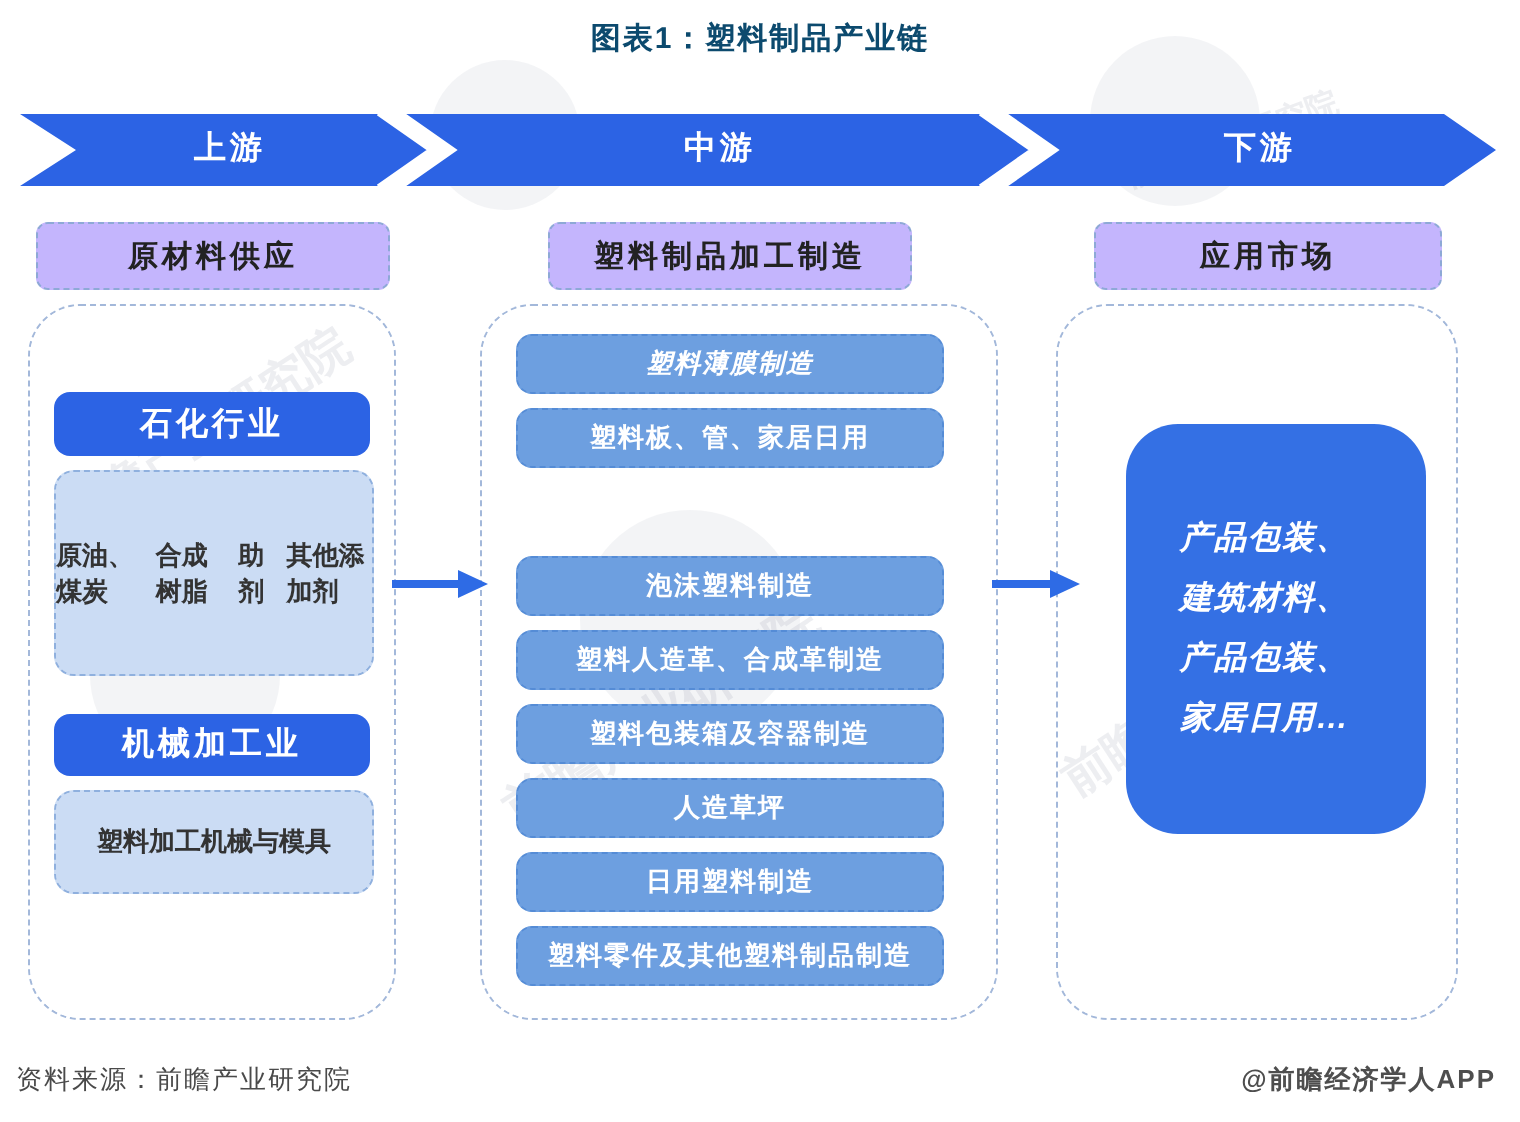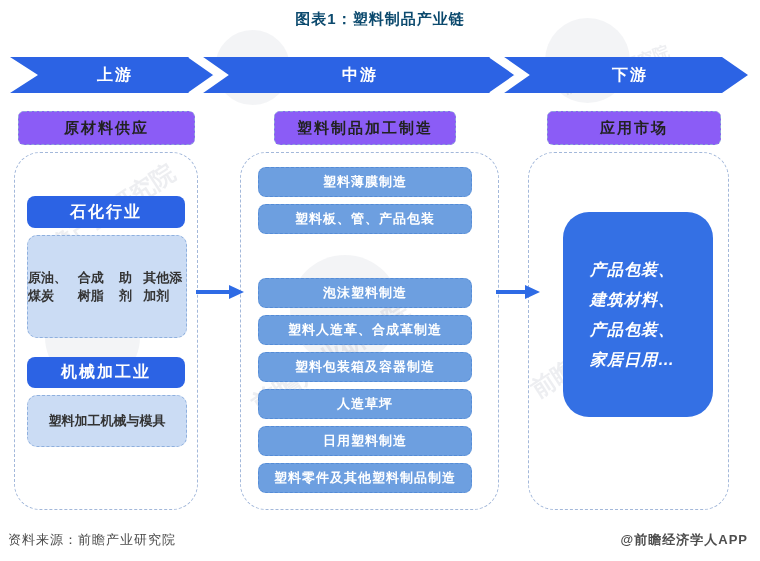--- a/index.html
+++ b/index.html
@@ -10,21 +10,21 @@
   .abs{position:absolute;}
   
   .title{left:0;top:10px;width:760px;text-align:center;font-size:15px;font-weight:bold;color:#0c4a6e;letter-spacing:1px;}
   
   .banner{left:0;top:57px;width:760px;height:36px;}
   .banner-label{top:64px;height:22px;line-height:22px;color:#ffffff;font-size:16px;font-weight:bold;text-align:center;letter-spacing:2px;}
   .lbl-up{left:40px;width:150px;}
   .lbl-mid{left:230px;width:260px;}
   .lbl-down{left:540px;width:180px;}
   
-  .hdr{border:1px dashed #8ea9d6;border-radius:6px;background:#8b5cf6;
+  .hdr{border:1px dashed #8ea9d6;border-radius:6px;background:#c4b5fd;
        display:flex;align-items:center;justify-content:center;
        font-size:15px;font-weight:bold;color:#222;letter-spacing:2px;}
   .hdr-up{left:18px;top:111px;width:175px;height:32px;}
   .hdr-mid{left:274px;top:111px;width:180px;height:32px;}
   .hdr-down{left:547px;top:111px;width:172px;height:32px;}
   
   .container{border:1px dashed #a3b8da;border-radius:26px;background:transparent;}
   .cont-up{left:14px;top:152px;width:182px;height:356px;}
   .cont-mid{left:240px;top:152px;width:257px;height:356px;}
   .cont-down{left:528px;top:152px;width:199px;height:356px;}
@@ -103,22 +103,22 @@
 
   <svg class="abs flow-arrow" style="left:196px;top:285px;width:48px;" viewBox="0 0 48 14">
     <rect x="0" y="5" width="34" height="4" fill="#2e6be5"></rect>
     <polygon points="33,0 48,7 33,14" fill="#2e6be5"></polygon>
   </svg>
   <svg class="abs flow-arrow" style="left:496px;top:285px;width:44px;" viewBox="0 0 44 14">
     <rect x="0" y="5" width="30" height="4" fill="#2e6be5"></rect>
     <polygon points="29,0 44,7 29,14" fill="#2e6be5"></polygon>
   </svg>
 
-  <div class="abs mrow" style="top:167px;">塑料薄膜制造</div>
-  <div class="abs mrow" style="top:204px;">塑料板、管、产品包装</div>
+  <div class="abs mrow" style="top:167px;font-style:italic;">塑料薄膜制造</div>
+  <div class="abs mrow" style="top:204px;">塑料板、管、家居日用</div>
   <div class="abs mrow" style="top:278px;">泡沫塑料制造</div>
   <div class="abs mrow" style="top:315px;">塑料人造革、合成革制造</div>
   <div class="abs mrow" style="top:352px;">塑料包装箱及容器制造</div>
   <div class="abs mrow" style="top:389px;">人造草坪</div>
   <div class="abs mrow" style="top:426px;">日用塑料制造</div>
   <div class="abs mrow" style="top:463px;">塑料零件及其他塑料制品制造</div>
 
   <div class="abs appbox">
     <div class="appline">产品包装、</div>
     <div class="appline">建筑材料、</div>

